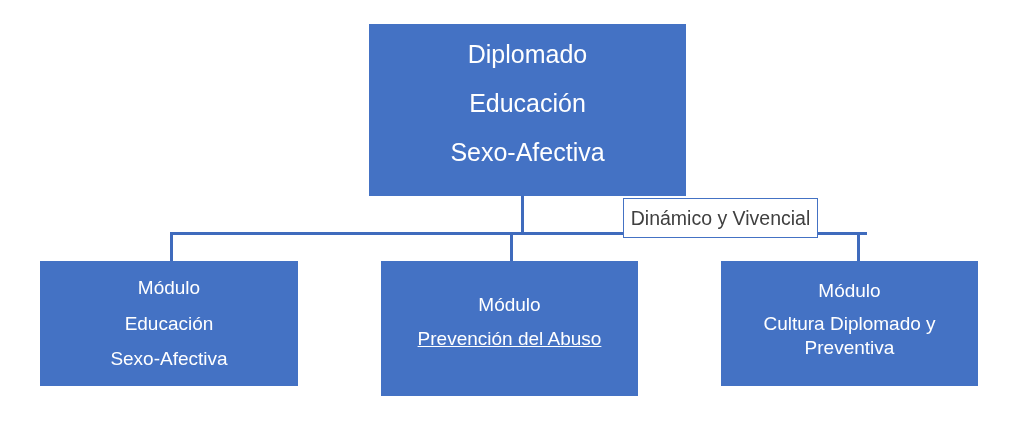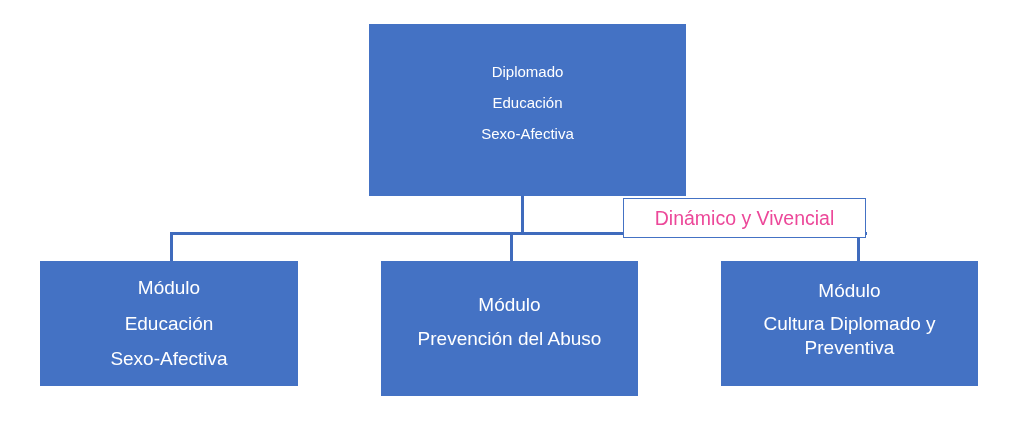--- a/index.html
+++ b/index.html
@@ -34,22 +34,23 @@
   .node .line {
     display: block;
     width: 100%;
   }
 
   #node-root {
     left: 369px;
     top: 24px;
     width: 317px;
     height: 172px;
-    font-size: 15px;
+    font-size: 25px;
     padding-bottom: 14px;
+    gap: 8px;
   }
   #node-root .line { margin: 7.5px 0; }
 
   #node-left {
     left: 40px;
     top: 261px;
     width: 258px;
     height: 125px;
     font-size: 19px;
   }
@@ -57,48 +58,48 @@
 
   #node-middle {
     left: 381px;
     top: 261px;
     width: 257px;
     height: 135px;
     font-size: 19px;
     padding-bottom: 12px;
   }
   #node-middle .line-title { margin: 0 0 12px 0; }
-  #node-middle .line-body { line-height: 1.25; }
+  #node-middle .line-body { line-height: 1.25; text-decoration: underline; }
 
   #node-right {
     left: 721px;
     top: 261px;
     width: 257px;
     height: 125px;
     font-size: 19px;
     padding-bottom: 6px;
   }
   #node-right .line-title { margin: 0 0 11px 0; }
   #node-right .line-body { line-height: 1.25; }
 
   
   #label-dinamico {
     position: absolute;
     left: 623px;
     top: 198px;
-    width: 243px;
+    width: 195px;
     height: 40px;
     background: #ffffff;
     border: 1.6px solid #4472C4;
     box-sizing: border-box;
     display: flex;
     align-items: center;
     justify-content: center;
     font-size: 19.5px;
-    color: #ec4899;
+    color: #404040;
     z-index: 5;
   }
 
   
   .conn {
     position: absolute;
     background: #3F6BBD;
   }
   .conn-v { width: 3px; }
   .conn-h { height: 3px; }

